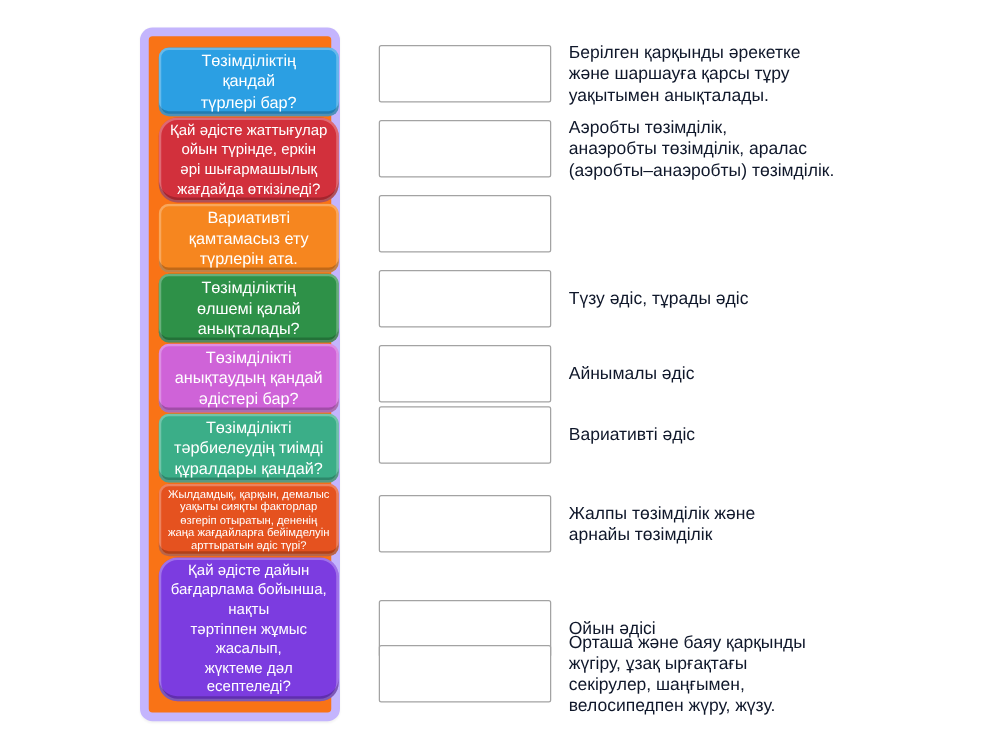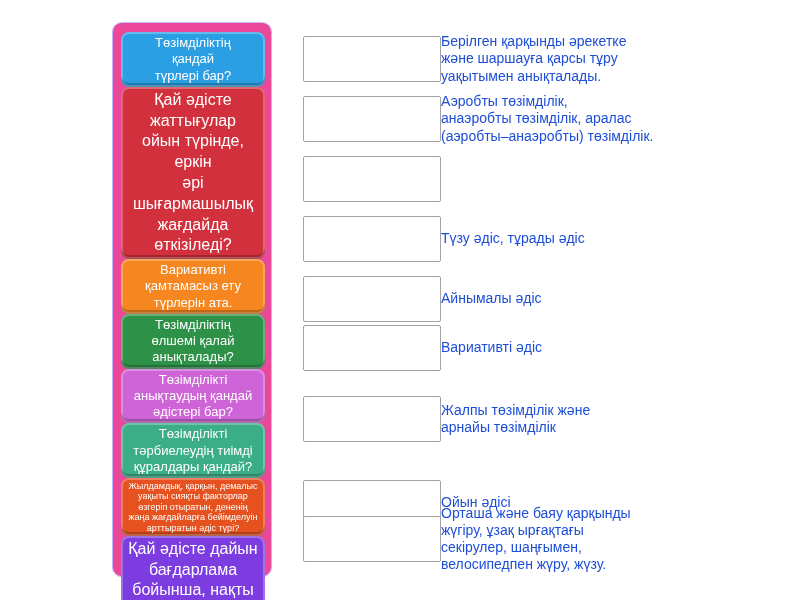--- a/index.html
+++ b/index.html
@@ -9,22 +9,22 @@
     font-family: "Liberation Sans", sans-serif;
     overflow: hidden;
     position: relative;
   }
 
   
   .questions-panel {
     position: absolute;
     left: 112px; top: 22px;
     width: 160px; height: 555px;
-    background: #ec4899;
-    border: 1px solid #c4b5fd;
+    background: #f97316;
+    border: 7px solid #c4b5fd;
     border-radius: 10px;
     box-shadow: 0 1px 2px rgba(0,0,0,0.06);
     display: flex;
     flex-direction: column;
     justify-content: space-between;
     padding: 9px 8px;
   }
   .q-tile {
     width: 144px;
     flex: 0 0 auto;
@@ -34,44 +34,44 @@
     align-items: center;
     justify-content: center;
     text-align: center;
     white-space: pre-line;
     padding: 3px 3px;
     box-shadow: inset 0 -4px 0 rgba(0,0,0,0.22),
                 inset 0 0 0 2px rgba(255,255,255,0.28);
     cursor: grab;
   }
   .q-lg { font-size: 13px; line-height: 1.25; }
-  .q-sm { font-size: 16px; line-height: 1.3; }
+  .q-sm { font-size: 12px; line-height: 1.3; border-radius: 15px; }
   .q-xs { font-size: 9px;  line-height: 1.15; }
 
   
   .match-row {
     position: absolute;
     left: 303px;
     height: 46px;
     display: flex;
     align-items: center;
   }
   .drop-zone {
     width: 138px;
     height: 46px;
     flex: 0 0 auto;
     background: #ffffff;
     border: 1px solid #a3a3a3;
     border-radius: 2px;
   }
   .answer-text {
-    margin-left: 0;
+    margin-left: 14px;
     font-size: 14px;
     line-height: 1.22;
-    color: #1d4ed8;
+    color: #0f172a;
     white-space: pre-line;
     max-width: 330px;
   }
 </style>
 </head>
 <body>
 
 <div class="questions-panel">
   <div class="q-tile q-lg" style="background-color: rgb(43, 159, 227);">Төзімділіктің
 қандай
@@ -93,21 +93,21 @@
 тәрбиелеудің тиімді
 құралдары қандай?</div>
   <div class="q-tile q-xs" style="background-color: rgb(229, 82, 31);">Жылдамдық, қарқын, демалыс
 уақыты сияқты факторлар
 өзгеріп отыратын, дененің
 жаңа жағдайларға бейімделуін
 арттыратын әдіс түрі?</div>
   <div class="q-tile q-sm" style="background-color: rgb(124, 60, 224);">Қай әдісте дайын
 бағдарлама бойынша, нақты
 тәртіппен жұмыс жасалып,
-жүктеме дәл арттыратын?</div>
+жүктеме дәл есептеледі?</div>
 </div>
 
 <div class="match-row" style="top:36px">
   <div class="drop-zone"></div>
   <div class="answer-text">Берілген қарқынды әрекетке
 және шаршауға қарсы тұру
 уақытымен анықталады.</div>
 </div>
 <div class="match-row" style="top:96px">
   <div class="drop-zone"></div>

